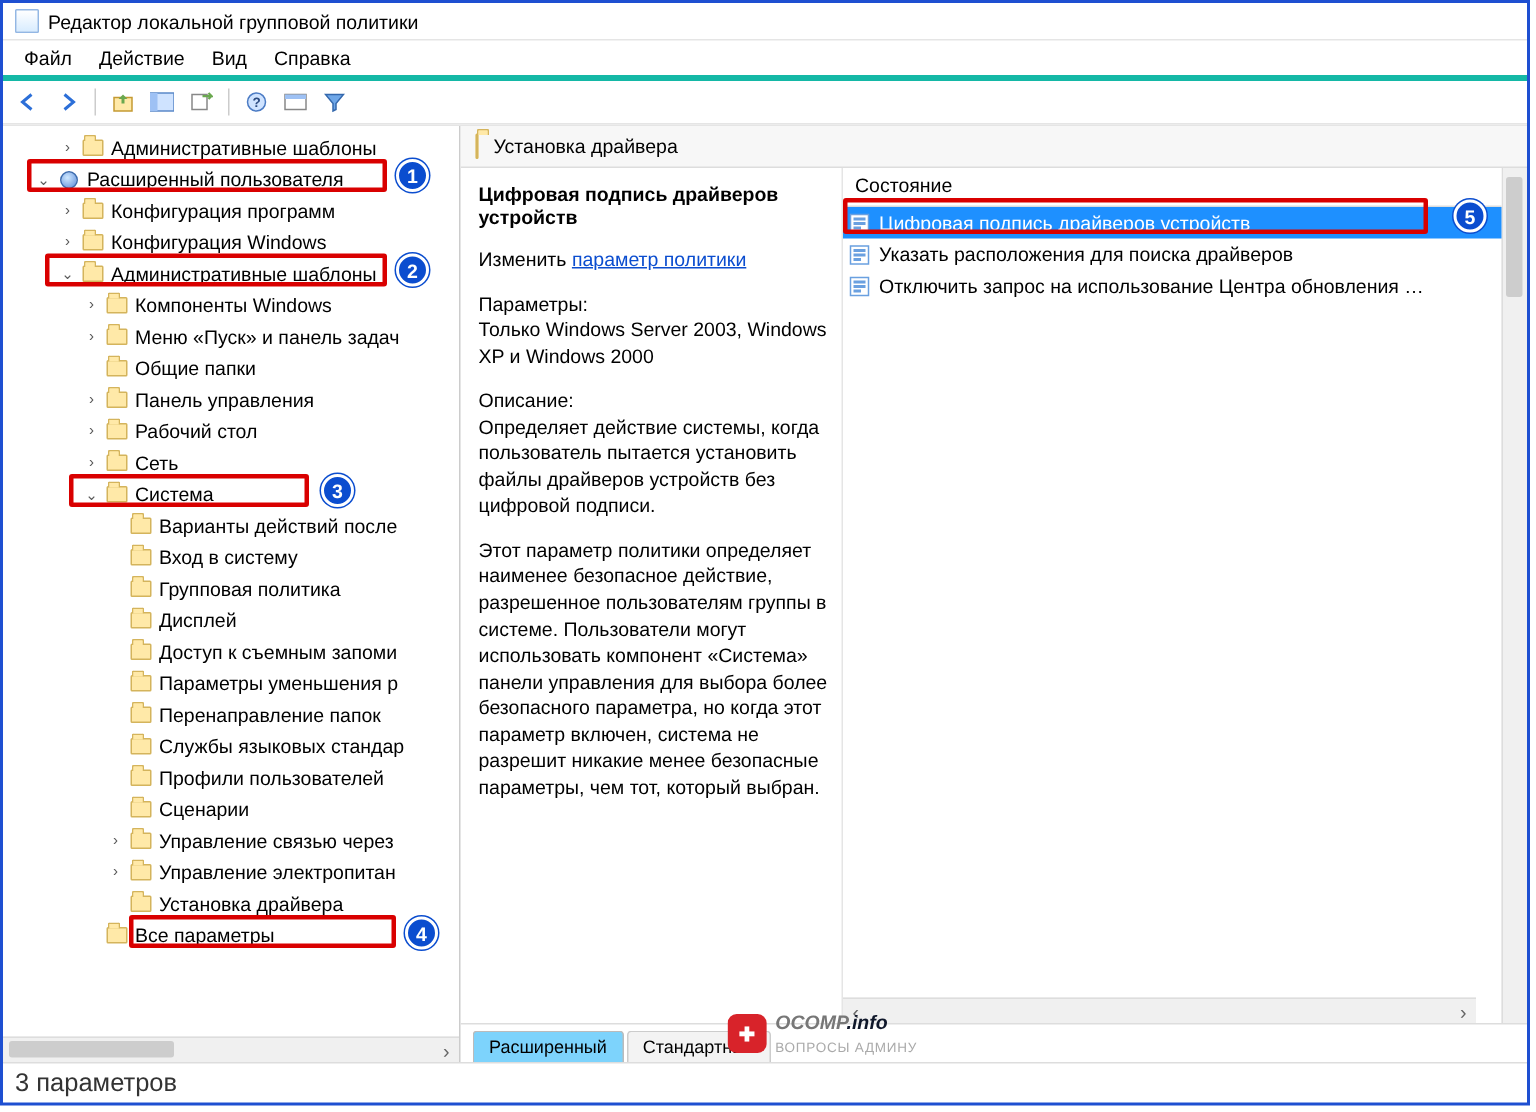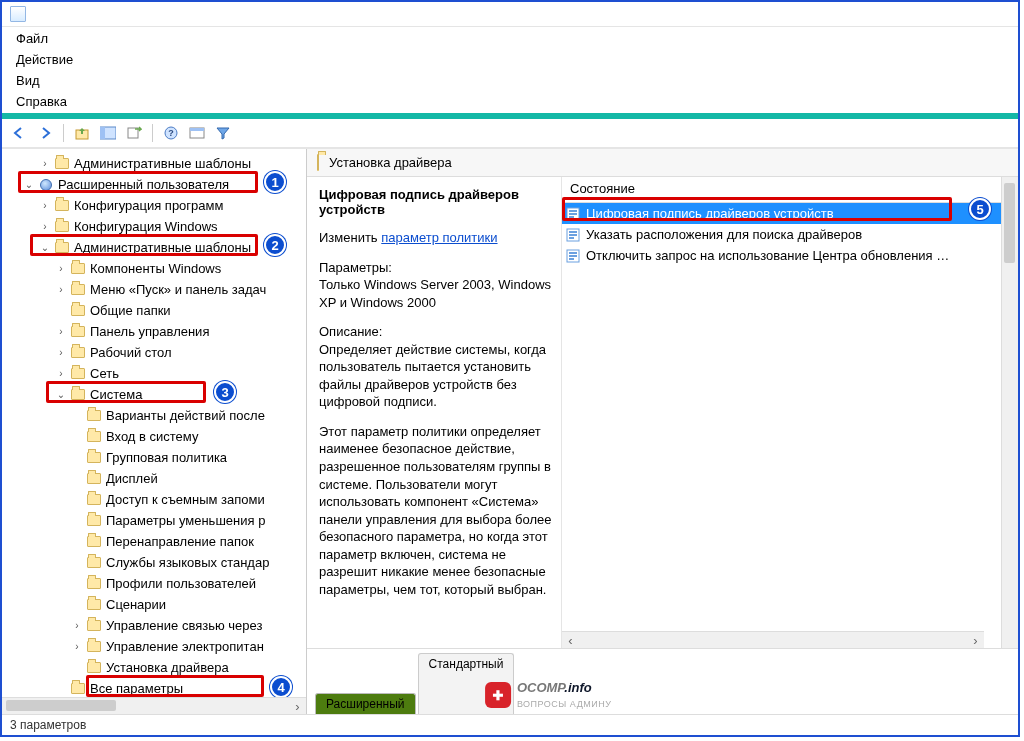--- a/index.html
+++ b/index.html
@@ -23,22 +23,21 @@
     display:flex; align-items:center; padding:4px 8px;
     border-bottom:1px solid #e5e5e5;
   }
   .titlebar-icon {
     width:16px; height:16px; margin-right:6px;
     background: linear-gradient(#fff,#d8ecff);
     border:1px solid #93b7e4; border-radius:1px;
   }
   .menubar {
     display:flex; gap:2px; padding:2px 6px;
-    border-bottom:6px solid #14b8a6;
-    flex-direction:column;
+    border-bottom:4px solid #14b8a6;
   }
   .menubar .menu-item{ padding:2px 8px; cursor:default; }
   .toolbar {
     display:flex; align-items:center; gap:4px; padding:3px 6px;
     border-bottom:1px solid #e5e5e5;
   }
   .toolbar .sep {
     width:1px; height:18px; background:#ccc; margin:0 3px;
   }
   .tbtn {
@@ -121,23 +120,23 @@
     background:#1e90ff; color:#fff;
   }
   .tabs{
     border-top:1px solid #ddd; padding:4px 8px 0;
     display:flex; gap:2px; font-size:12px;
   }
   .tab{
     padding:3px 10px; border:1px solid #ccc; border-bottom:none; border-radius:3px 3px 0 0;
     background:#f3f3f3;
   }
-  .tab.active{ background:#4d7c0f; border-color:#bbb;margin-top:40px; }
+  .tab.active{ background:#7dd3fc; border-color:#bbb; }
   .statusbar{
-    border-top:1px solid #ddd; padding:3px 8px; font-size:12px; color:#333;
+    border-top:1px solid #ddd; padding:3px 8px; font-size:17px; color:#333;
   }
   .ocomp-badge{
     position:absolute; bottom:4px; left:55%; transform:translateX(-60%);
     display:flex; align-items:center; gap:6px;
   }
   .ocomp-cross{
     width:26px;height:26px;border-radius:6px;background:#d8232a;
     display:flex;align-items:center;justify-content:center;color:#fff;font-weight:bold;
   }
   .ocomp-text{ font-weight:bold; color:#777; font-style:italic; line-height:1;}
@@ -148,20 +147,21 @@
   .vscroll{width:17px; background:#f0f0f0; border-left:1px solid #ddd; position:relative;}
   .vscroll .thumb{position:absolute; left:2px; top:6px; width:11px; height:80px; background:#cdcdcd; border-radius:2px;}
 </style>
 </head>
 <body>
 
 <div class="window">
 
   <div class="titlebar">
     <span class="titlebar-icon"></span>
+    <span>Редактор локальной групповой политики</span>
   </div>
 
   <div class="menubar">
     <div class="menu-item">Файл</div>
     <div class="menu-item">Действие</div>
     <div class="menu-item">Вид</div>
     <div class="menu-item">Справка</div>
   </div>
 
   <div class="toolbar">

